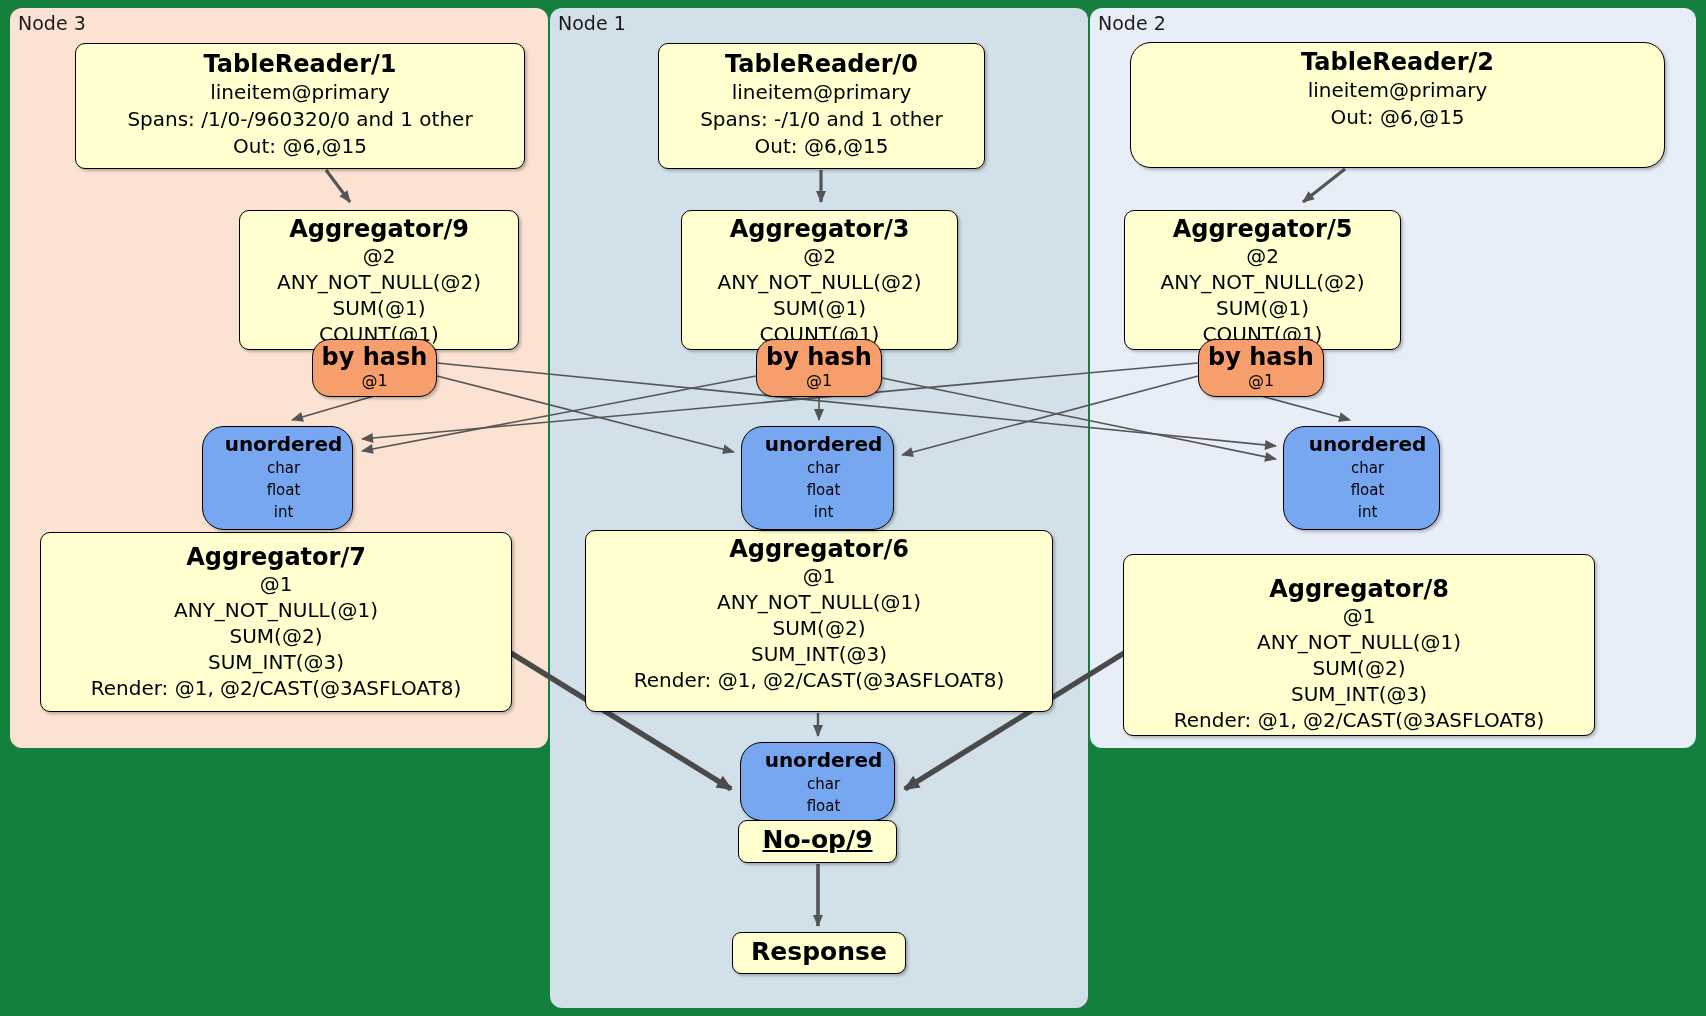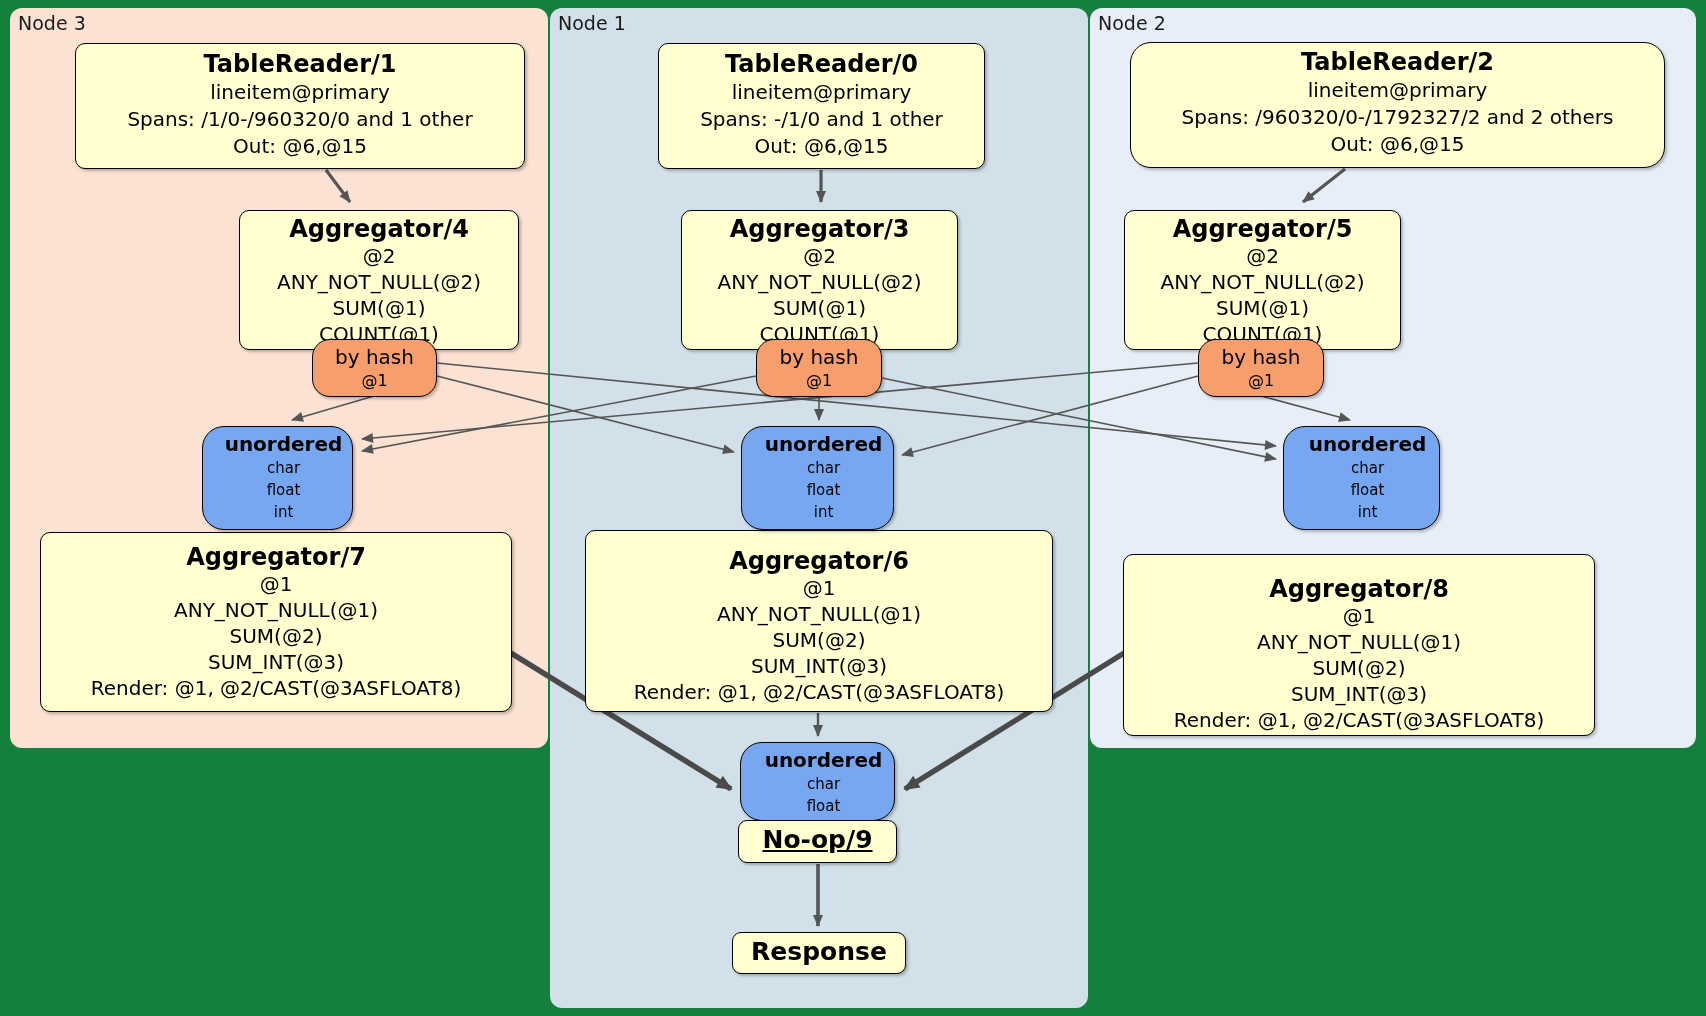--- a/index.html
+++ b/index.html
@@ -16,21 +16,21 @@
     box-shadow:2px 2px 3px rgba(0,0,0,0.25);z-index:2;text-align:center;box-sizing:border-box;
   }
   .proc-title{font-weight:bold;font-size:24px;line-height:30px;white-space:nowrap;}
   .proc-line{font-size:20px;line-height:27px;white-space:nowrap;}
   .agg .proc-title{line-height:28px;}
   .agg .proc-line{line-height:26px;}
   .router{
     position:absolute;background:#f79e6d;border:1.7px solid #000;border-radius:18px;
     box-shadow:2px 2px 3px rgba(0,0,0,0.25);z-index:3;text-align:center;box-sizing:border-box;padding-top:4px;
   }
-  .router-title{font-weight:normal;font-size:20px;line-height:26px;}
+  .router-title{font-weight:bold;font-size:24px;line-height:26px;}
   .router-sub{font-size:16px;line-height:21px;}
   .sync{
     position:absolute;background:#78a7f2;border:1.7px solid #000;border-radius:22px;
     box-shadow:2px 2px 3px rgba(0,0,0,0.25);z-index:3;text-align:center;box-sizing:border-box;padding-top:5px;padding-left:12px;
   }
   .sync-title{font-weight:bold;font-size:20px;line-height:25px;}
   .sync-col{font-size:15px;line-height:22px;}
   .terminal{
     position:absolute;background:#ffffcf;border:1.8px solid #000;border-radius:9px;
     box-shadow:2px 2px 3px rgba(0,0,0,0.25);z-index:3;text-align:center;box-sizing:border-box;
@@ -89,26 +89,25 @@
   </div>
   <div class="proc" style="left:658px;top:43px;width:327px;height:126px;padding-top:5px;">
     <div class="proc-title">TableReader/0</div>
     <div class="proc-line">lineitem@primary</div>
     <div class="proc-line">Spans: -/1/0 and 1 other</div>
     <div class="proc-line">Out: @6,@15</div>
   </div>
   <div class="proc" style="left:1130px;top:42px;width:535px;height:126px;padding-top:4px;border-radius:21px;">
     <div class="proc-title">TableReader/2</div>
     <div class="proc-line">lineitem@primary</div>
-    <div class="proc-line">Spans: /960320/0-/1792327/2 and 2 others</div>
     <div class="proc-line">Out: @6,@15</div>
   </div>
 
   <div class="proc agg" style="left:239px;top:210px;width:280px;height:140px;padding-top:4px;">
-    <div class="proc-title">Aggregator/4</div>
+    <div class="proc-title">Aggregator/9</div>
     <div class="proc-line">@2</div>
     <div class="proc-line">ANY_NOT_NULL(@2)</div>
     <div class="proc-line">SUM(@1)</div>
     <div class="proc-line">COUNT(@1)</div>
   </div>
   <div class="proc agg" style="left:681px;top:210px;width:277px;height:140px;padding-top:4px;">
     <div class="proc-title">Aggregator/3</div>
     <div class="proc-line">@2</div>
     <div class="proc-line">ANY_NOT_NULL(@2)</div>
     <div class="proc-line">SUM(@1)</div>
@@ -155,21 +154,21 @@
   </div>
 
   <div class="proc agg" style="left:40px;top:532px;width:472px;height:180px;padding-top:10px;">
     <div class="proc-title">Aggregator/7</div>
     <div class="proc-line">@1</div>
     <div class="proc-line">ANY_NOT_NULL(@1)</div>
     <div class="proc-line">SUM(@2)</div>
     <div class="proc-line">SUM_INT(@3)</div>
     <div class="proc-line">Render: @1, @2/CAST(@3ASFLOAT8)</div>
   </div>
-  <div class="proc agg" style="left:585px;top:530px;width:468px;height:182px;padding-top:16px;">
+  <div class="proc agg" style="left:585px;top:530px;width:468px;height:182px;padding-top:4px;">
     <div class="proc-title">Aggregator/6</div>
     <div class="proc-line">@1</div>
     <div class="proc-line">ANY_NOT_NULL(@1)</div>
     <div class="proc-line">SUM(@2)</div>
     <div class="proc-line">SUM_INT(@3)</div>
     <div class="proc-line">Render: @1, @2/CAST(@3ASFLOAT8)</div>
   </div>
   <div class="proc agg" style="left:1123px;top:554px;width:472px;height:182px;padding-top:20px;">
     <div class="proc-title">Aggregator/8</div>
     <div class="proc-line">@1</div>

